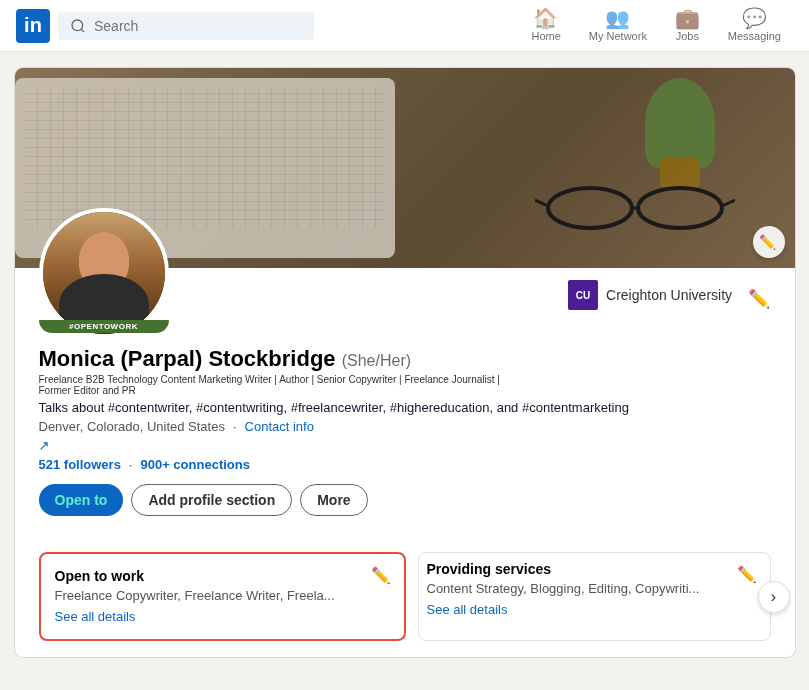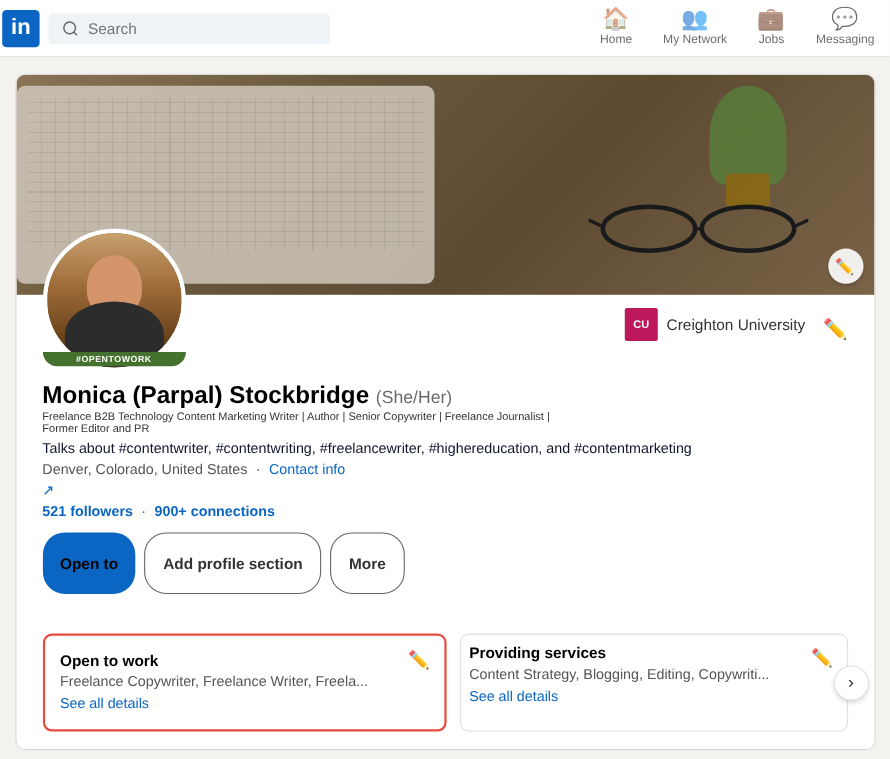--- a/index.html
+++ b/index.html
@@ -4,21 +4,21 @@
   <style>
     * { margin: 0; padding: 0; box-sizing: border-box; }
     body { font-family: -apple-system, BlinkMacSystemFont, 'Segoe UI', Arial, sans-serif; background: #f3f2ef; width: 809px; min-height: 690px; }
 
     
     .navbar {
       background: #fff;
       border-bottom: 1px solid #e0e0e0;
       display: flex;
       align-items: center;
-      padding: 0 2px;
+      padding: 0 16px;
       height: 52px;
       position: sticky;
       top: 0;
       z-index: 100;
     }
     .navbar-logo {
       width: 34px;
       height: 34px;
       background: #0a66c2;
       border-radius: 4px;
@@ -300,53 +300,53 @@
       display: flex;
       align-items: center;
       gap: 8px;
       font-size: 14px;
       font-weight: 500;
       color: #333;
     }
     .university-logo {
       width: 30px;
       height: 30px;
-      background: #be185d;
+      background: #4c1d95;
       border-radius: 2px;
       display: flex;
       align-items: center;
       justify-content: center;
       color: #fff;
       font-size: 10px;
       font-weight: 700;
     }
 
     
     .action-buttons {
       display: flex;
       gap: 8px;
       margin-bottom: 16px;
       flex-wrap: wrap;
     }
     .btn-open-to {
       background: #0a66c2;
-      color: #000000;
+      color: #5eead4;
       border: none;
       border-radius: 20px;
       padding: 7px 16px;
       font-size: 14px;
       font-weight: 600;
       cursor: pointer;
     }
     .btn-add-section {
       background: #fff;
       color: #333;
       border: 1.5px solid #666;
       border-radius: 20px;
-      padding: 19px 16px;
+      padding: 7px 16px;
       font-size: 14px;
       font-weight: 600;
       cursor: pointer;
     }
     .btn-more {
       background: #fff;
       color: #333;
       border: 1.5px solid #666;
       border-radius: 20px;
       padding: 7px 16px;

